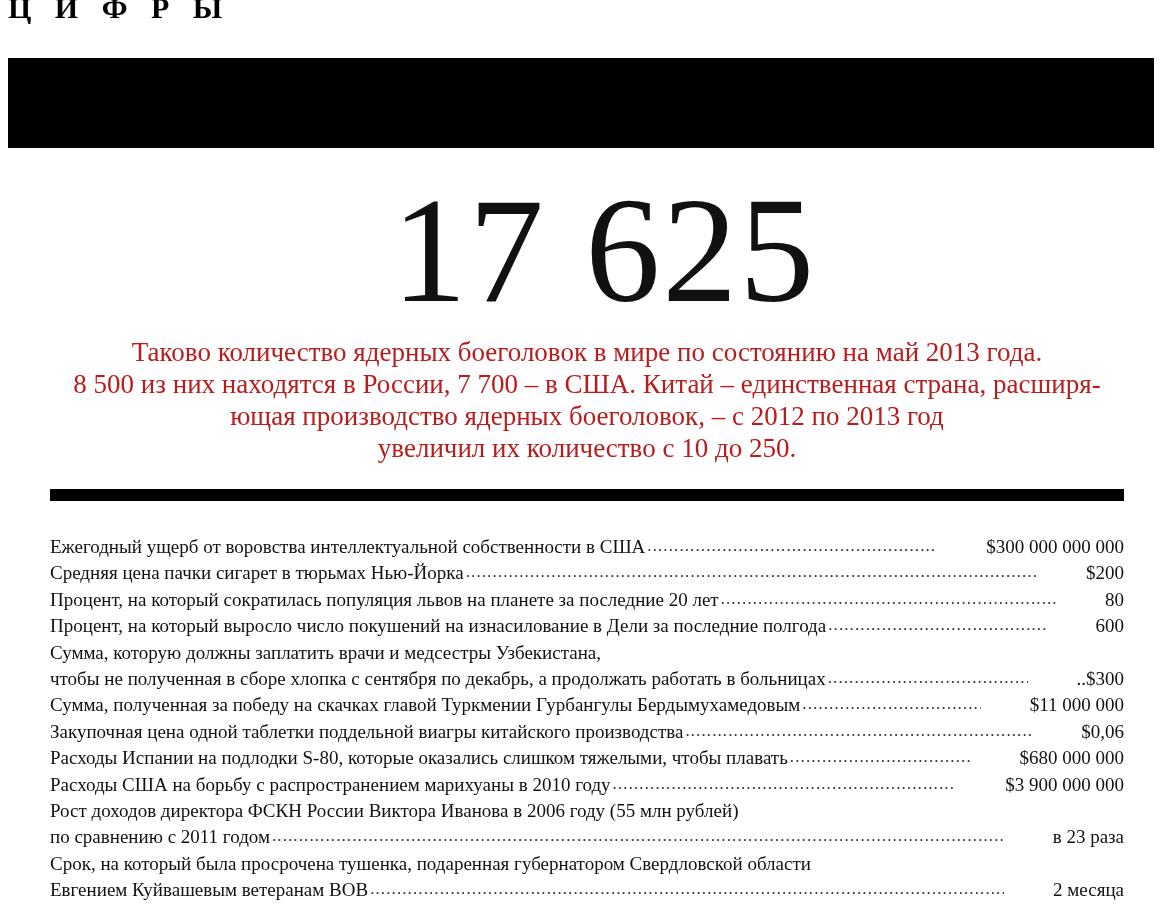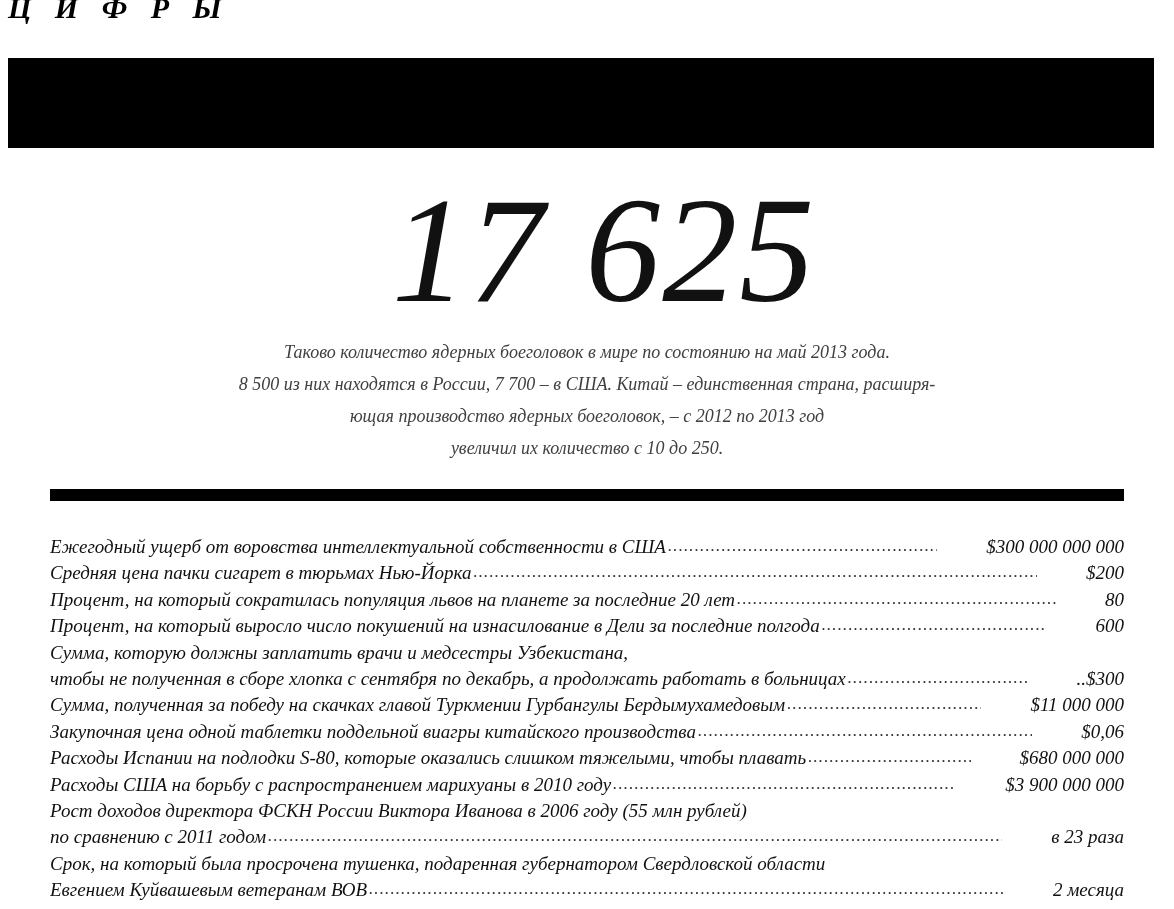--- a/index.html
+++ b/index.html
@@ -14,21 +14,20 @@
     color: #111111;
     overflow: hidden;
     position: relative;
   }
 
   .page {
     width: 1174px;
     height: 909px;
     position: relative;
     box-sizing: border-box;
-    font-style: italic;
   }
 
   
   .section-title {
     position: absolute;
     top: -10px;
     left: 8px;
     font-family: "Liberation Serif", serif;
     font-weight: bold;
     font-size: 30px;
@@ -60,23 +59,23 @@
     color: #111;
     font-weight: normal;
   }
 
   .lead {
     position: absolute;
     top: 336px;
     left: 0;
     width: 1174px;
     text-align: center;
-    font-size: 18px;
+    font-size: 27px;
     line-height: 32px;
-    color: #404040;
+    color: #b91c1c;
     padding: 0 46px;
     box-sizing: border-box;
   }
   .lead p { margin: 0; }
 
   .black-bar-mid {
     position: absolute;
     top: 489px;
     left: 50px;
     width: 1074px;

